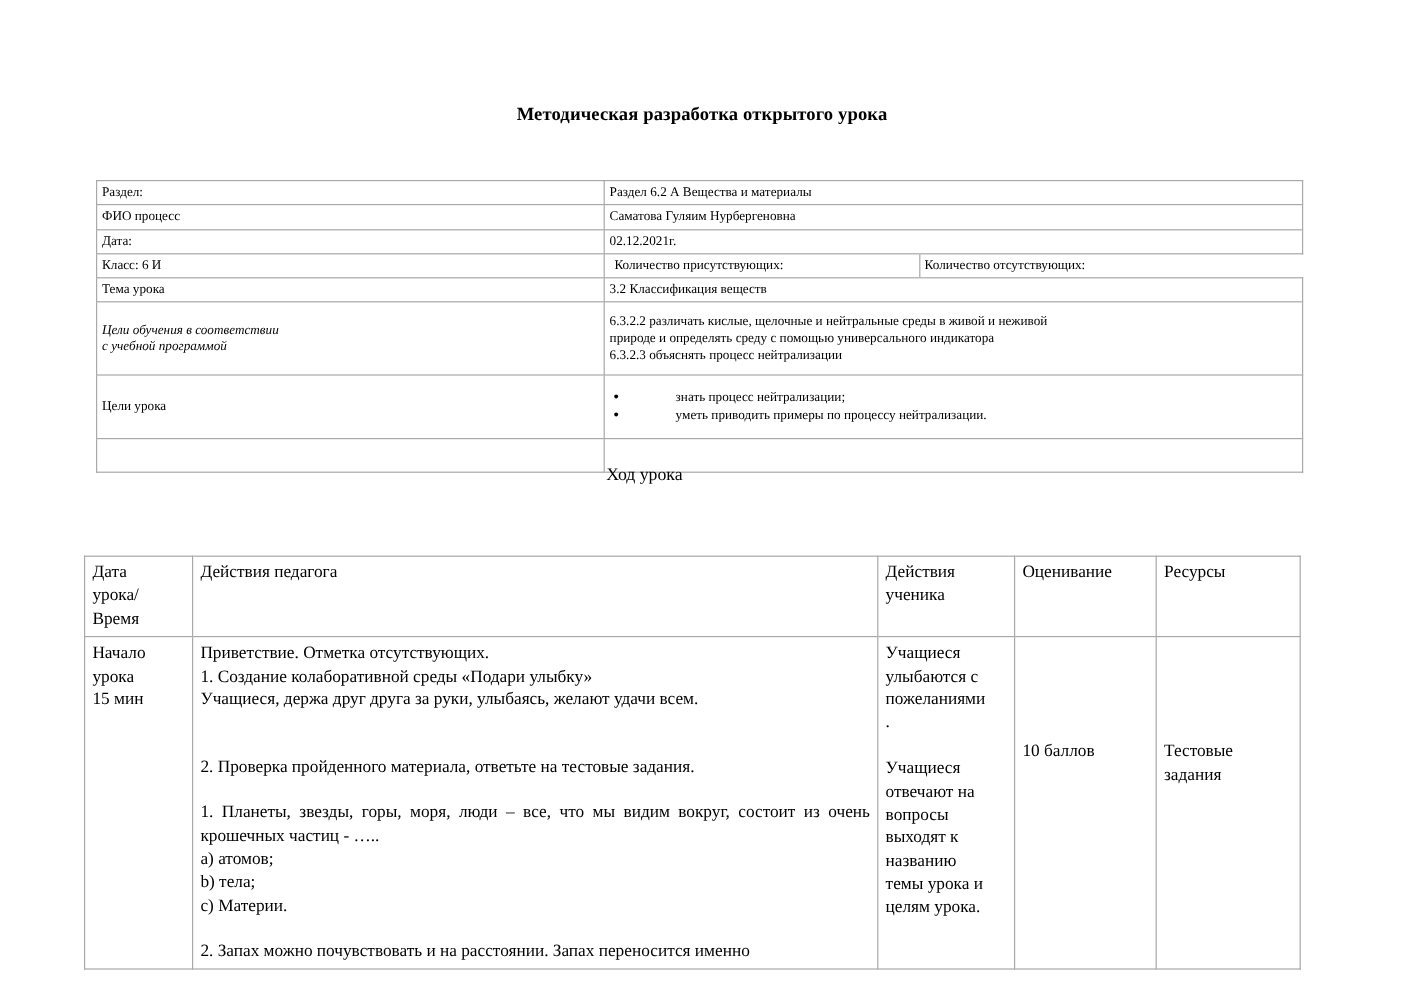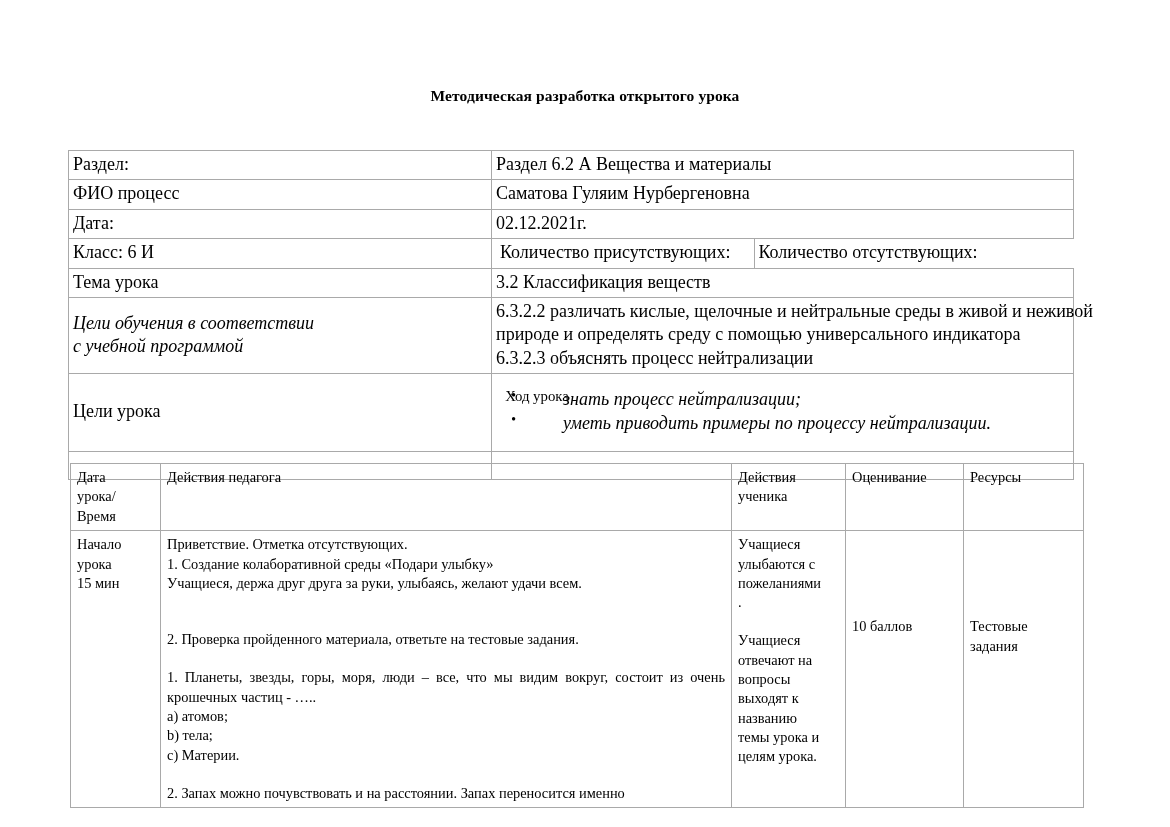--- a/index.html
+++ b/index.html
@@ -32,26 +32,26 @@
     width: 1170px;
     text-align: center;
     font-size: 15.5px;
     font-weight: bold;
     letter-spacing: 0.1px;
   }
 
   
   .info-table {
     position: absolute;
-    left: 68px;
+    left: 80px;
     top: 150px;
     width: 1005px;
     border-collapse: collapse;
     table-layout: fixed;
-    font-size: 18px;
+    font-size: 11px;
   }
   .info-table td {
     border: 1px solid #a9a9a9;
     padding: 2px 4px 3px 4px;
     vertical-align: middle;
     line-height: 1.30;
   }
   .info-table .c-label { width: 423px; }
   .info-table .c-value { width: 582px; }
   .info-table .c-present { width: 262px; }
@@ -62,24 +62,23 @@
   .row-empty td { height: 22px; }
 
   .obj-lines { line-height: 1.36; margin-top: 26px; }
   .obj-lines div { white-space: nowrap; }
 
   .label-two-lines { line-height: 1.33; font-style: italic; }
 
   
   .bullets {
     list-style: none;
-    margin: 12px;
+    margin: 0;
     padding: 0;
     line-height: 1.33;
-    font-style: italic;
   }
   .bullets li {
     position: relative;
     padding-left: 55px;
   }
   .bullets li::before {
     content: "\2022";
     position: absolute;
     left: 3px;
     top: -1px;

